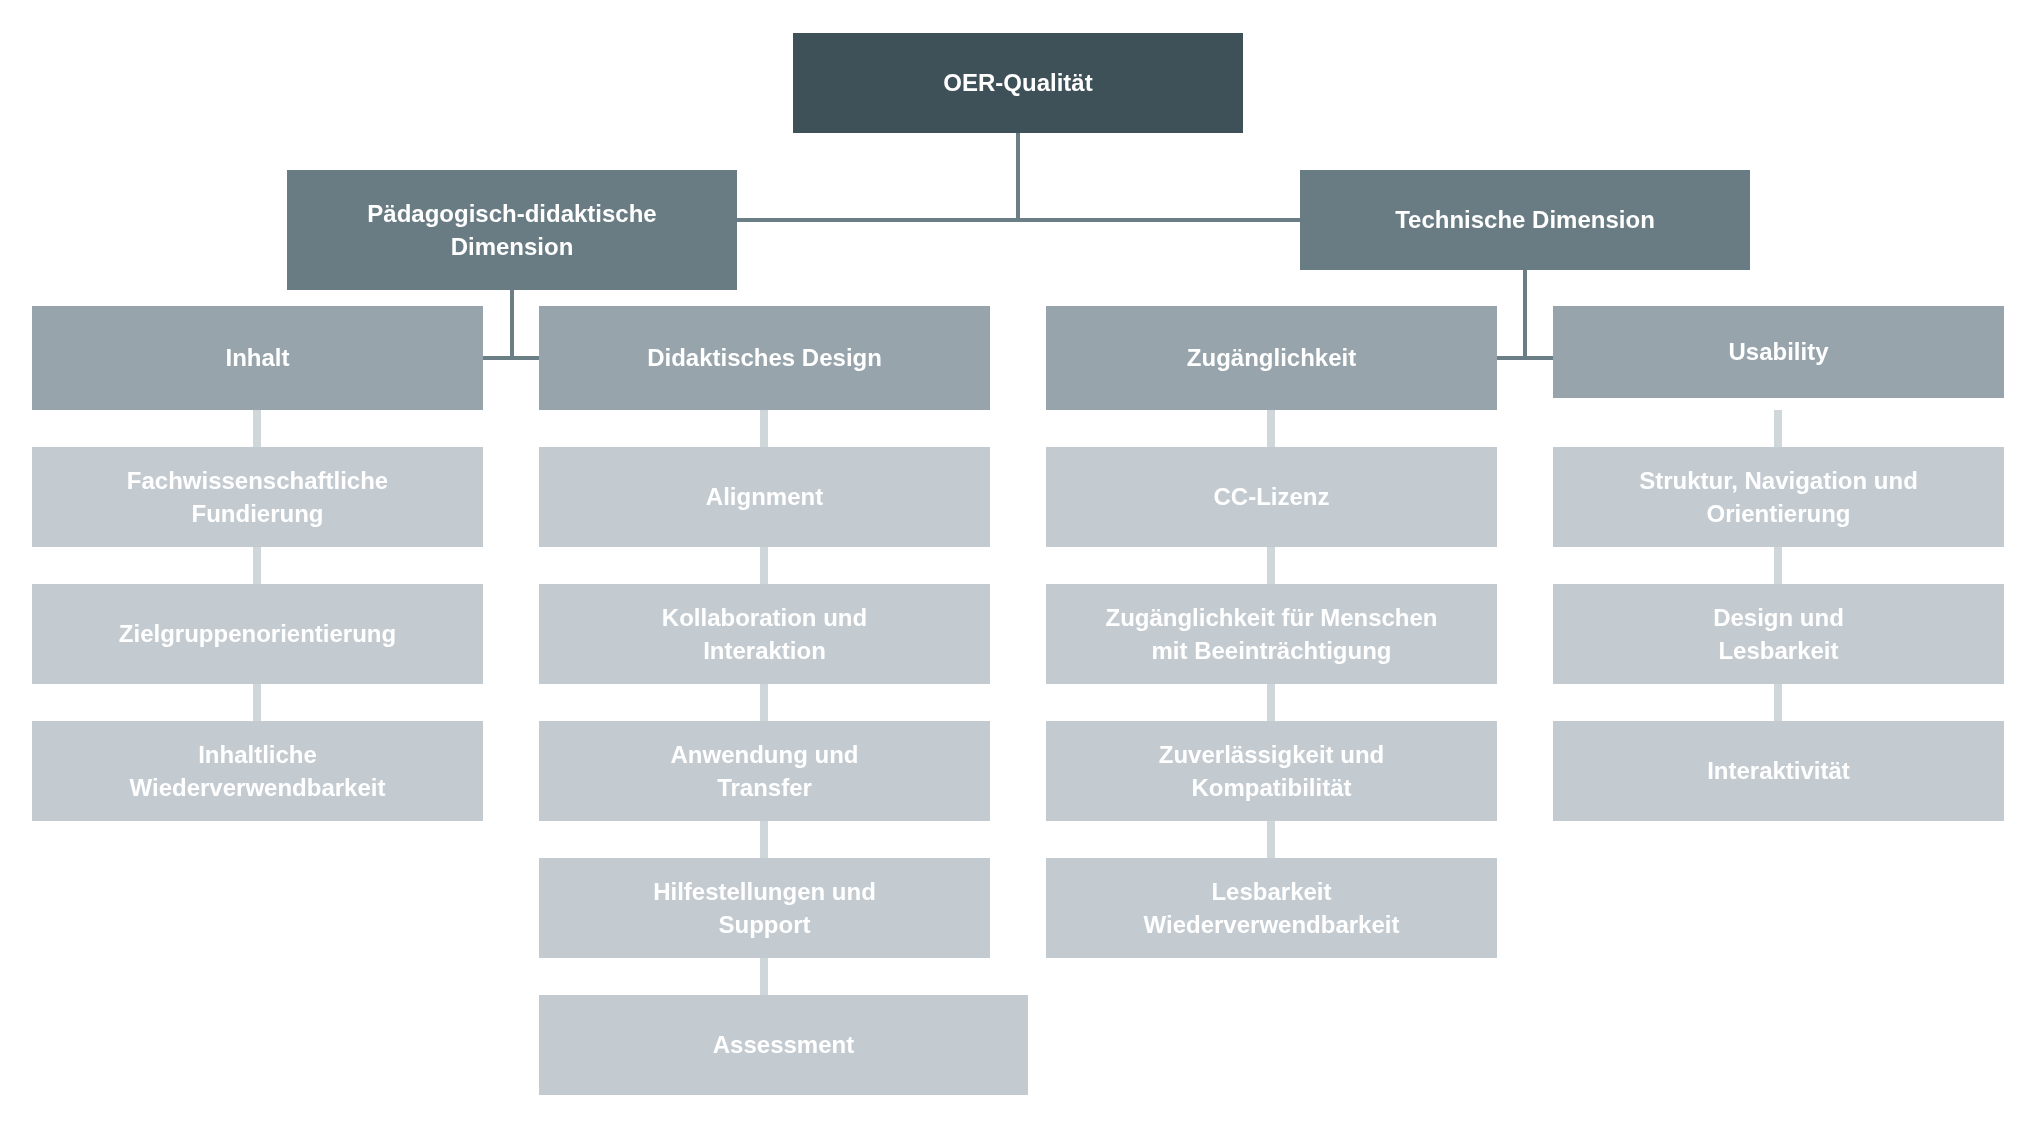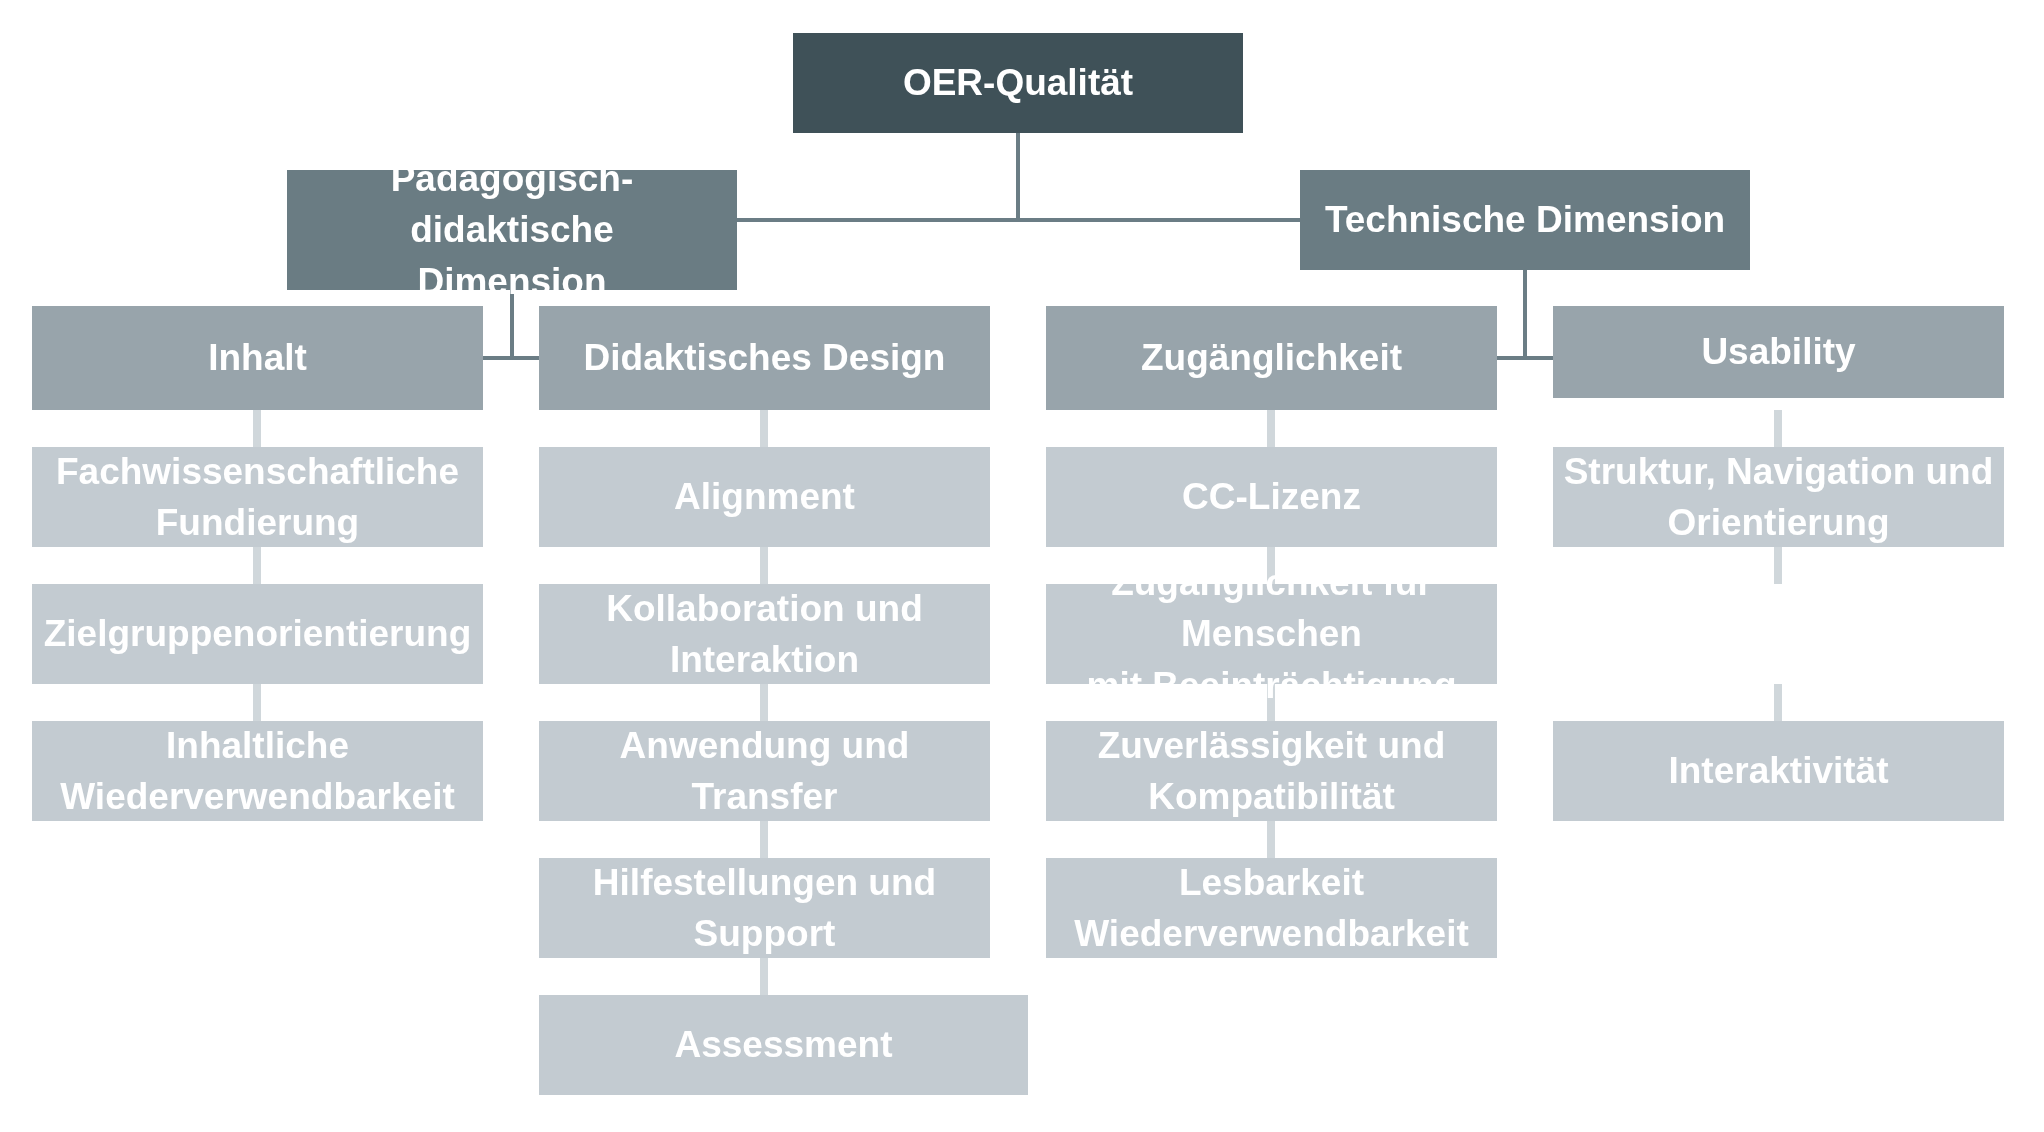--- a/index.html
+++ b/index.html
@@ -10,21 +10,21 @@
     background:#ffffff;
     font-family:"Liberation Sans",sans-serif;
     overflow:hidden;
   }
   .node{
     position:absolute;
     display:flex;align-items:center;justify-content:center;
     text-align:center;
     color:var(--text,#ffffff);
     font-weight:700;
-    font-size:37px;
+    font-size:24px;
     line-height:1.38;
     white-space:pre-line;
     box-sizing:border-box;
     padding:0 6px;
   }
   .node.root{background:var(--root_bg,#3f5158);}
   .node.dimension{background:var(--dimension_bg,#6a7c83);}
   .node.category{background:var(--category_bg,#98a4ab);}
   .node.item{background:var(--item_bg,#c3cbd1);}
   .line{position:absolute;}
@@ -92,15 +92,17 @@
   <div class="node item" style="left:1046px;top:447px;width:451px;height:100px">CC-Lizenz</div>
   <div class="node item" style="left:1046px;top:584px;width:451px;height:100px">Zugänglichkeit für Menschen
 mit Beeinträchtigung</div>
   <div class="node item" style="left:1046px;top:721px;width:451px;height:100px">Zuverlässigkeit und
 Kompatibilität</div>
   <div class="node item" style="left:1046px;top:858px;width:451px;height:100px">Lesbarkeit
 Wiederverwendbarkeit</div>
 
   <div class="node item" style="left:1553px;top:447px;width:451px;height:100px">Struktur, Navigation und
 Orientierung</div>
+  <div class="node item" style="left:1553px;top:584px;width:451px;height:100px">Design und
+Lesbarkeit</div>
   <div class="node item" style="left:1553px;top:721px;width:451px;height:100px">Interaktivität</div>
 
 </div>
 
 </body></html>

